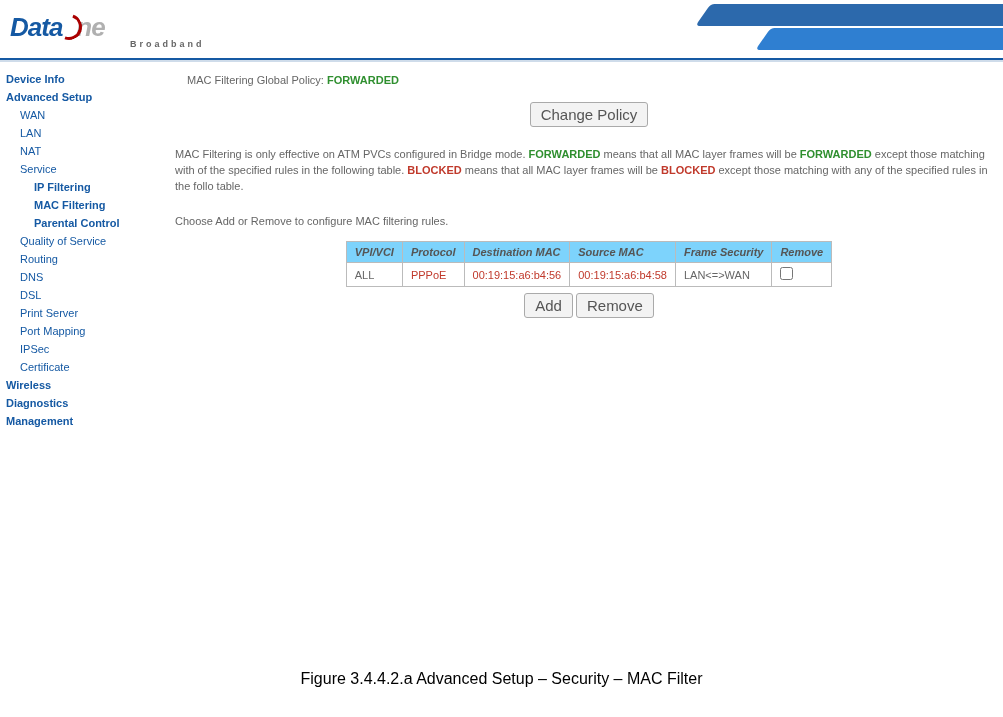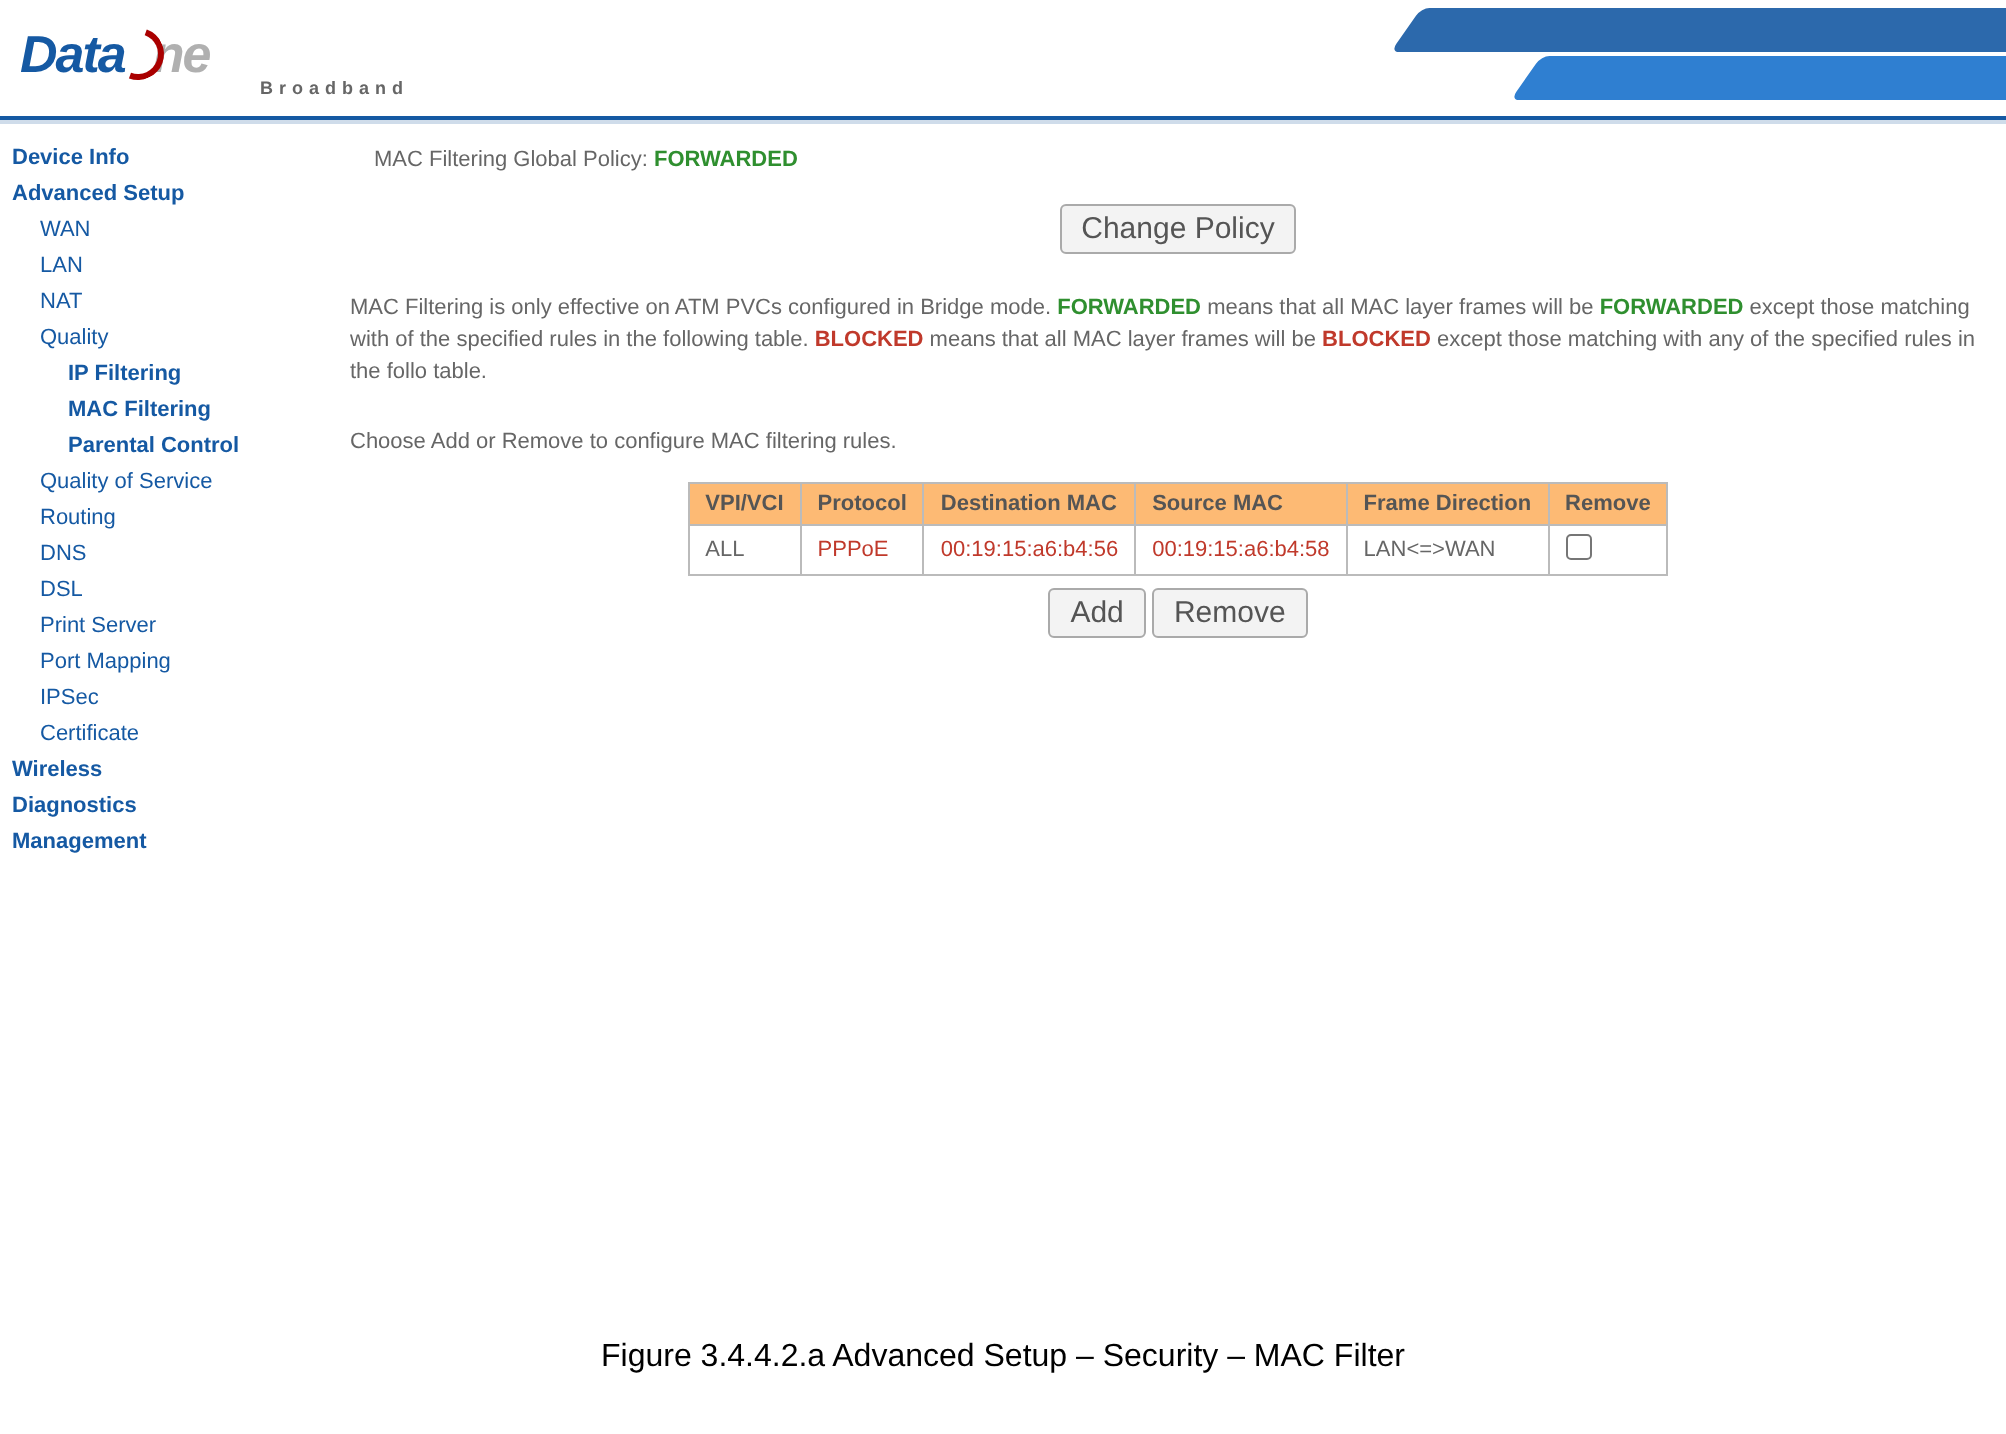--- a/index.html
+++ b/index.html
@@ -131,23 +131,24 @@
     border-collapse: collapse;
     margin: 6px auto;
   }
   table.rules th, table.rules td {
     border: 1px solid #bbb;
     padding: 4px 8px;
     font-size: 11px;
     text-align: left;
   }
   table.rules th {
-    background: #fdba74;
-    color: #555;
-    font-weight: bold;
+    background: #7dd3fc;
+    color: #555;
+    font-weight: bold;
+    font-style: italic;
   }
   .chk { text-align: center; }
   input[type=checkbox] { margin: 0; }
 
   .caption {
     text-align: center;
     font-family: Arial, sans-serif;
     font-size: 16px;
     color: #000;
     margin-top: 220px;
@@ -170,21 +171,21 @@
     </div>
   </div>
 
   <div class="layout">
     <div class="sidebar">
       <div class="nav-item">Device Info</div>
       <div class="nav-item">Advanced Setup</div>
       <div class="nav-sub">WAN</div>
       <div class="nav-sub">LAN</div>
       <div class="nav-sub">NAT</div>
-      <div class="nav-sub">Quality</div>
+      <div class="nav-sub">Service</div>
       <div class="nav-sub2">IP Filtering</div>
       <div class="nav-sub2">MAC Filtering</div>
       <div class="nav-sub2">Parental Control</div>
       <div class="nav-sub">Quality of Service</div>
       <div class="nav-sub">Routing</div>
       <div class="nav-sub">DNS</div>
       <div class="nav-sub">DSL</div>
       <div class="nav-sub">Print Server</div>
       <div class="nav-sub">Port Mapping</div>
       <div class="nav-sub">IPSec</div>
@@ -210,21 +211,21 @@
 
       <div class="desc">Choose Add or Remove to configure MAC filtering rules.</div>
 
       <table class="rules">
         <tbody>
             <tr>
           <th>VPI/VCI</th>
           <th>Protocol</th>
           <th>Destination MAC</th>
           <th>Source MAC</th>
-          <th>Frame Direction</th>
+          <th>Frame Security</th>
           <th>Remove</th>
         </tr>
         <tr>
           <td>ALL</td>
           <td class="mac">PPPoE</td>
           <td class="mac">00:19:15:a6:b4:56</td>
           <td class="mac">00:19:15:a6:b4:58</td>
           <td>LAN&lt;=&gt;WAN</td>
           <td class="chk"><input type="checkbox" style=""></td>
         </tr>

